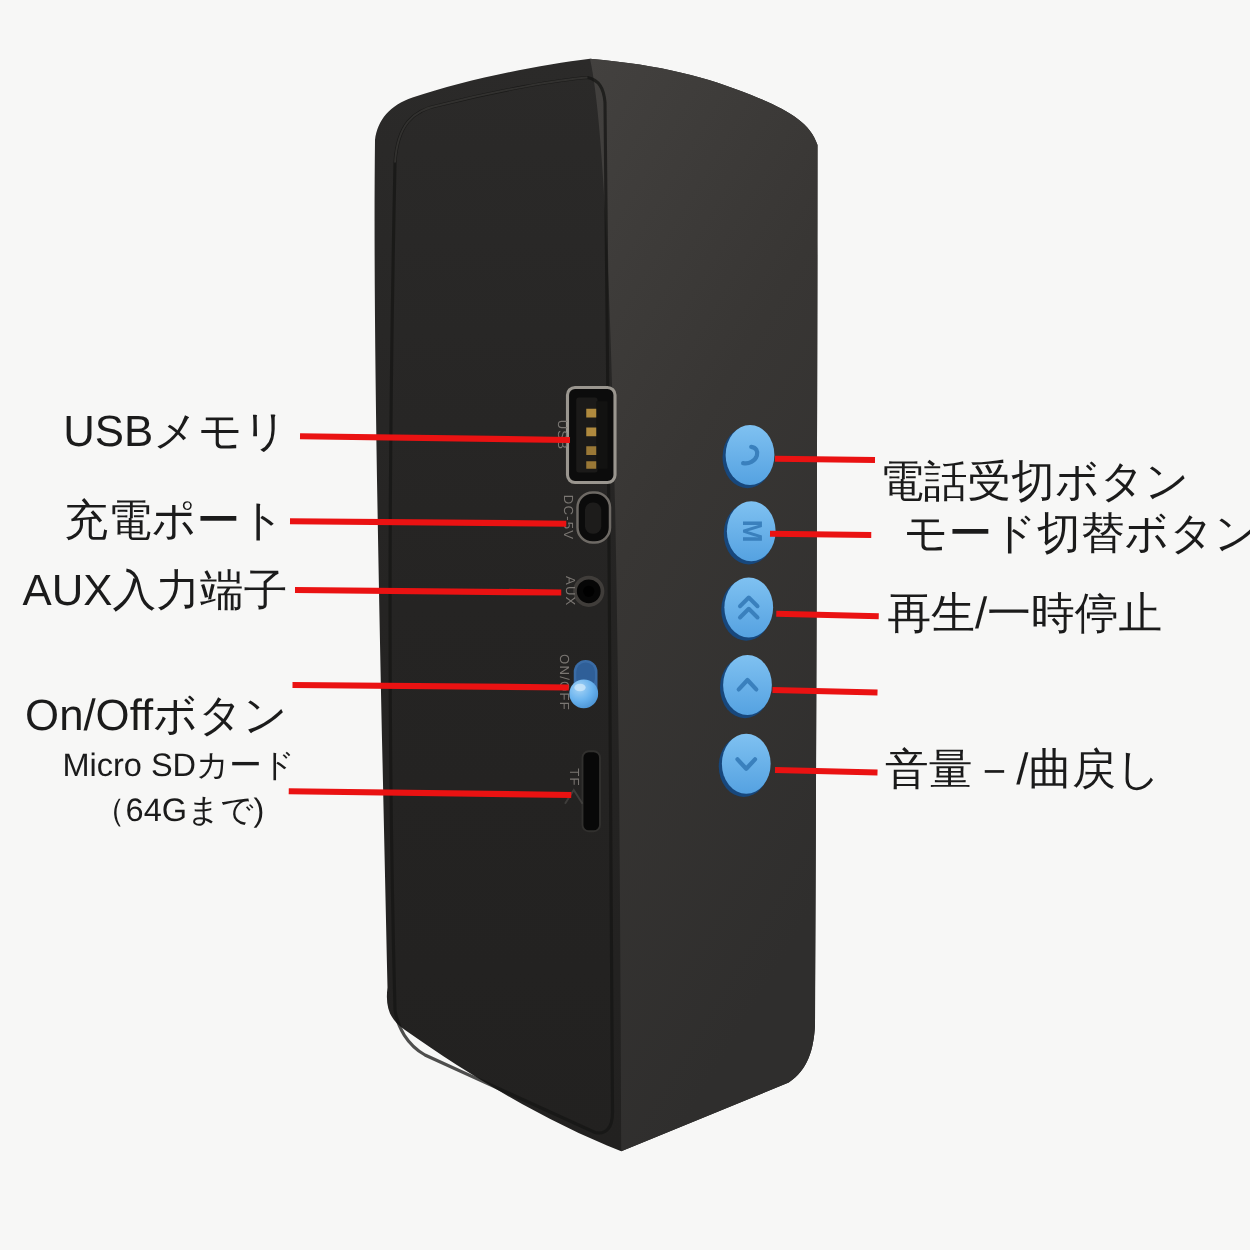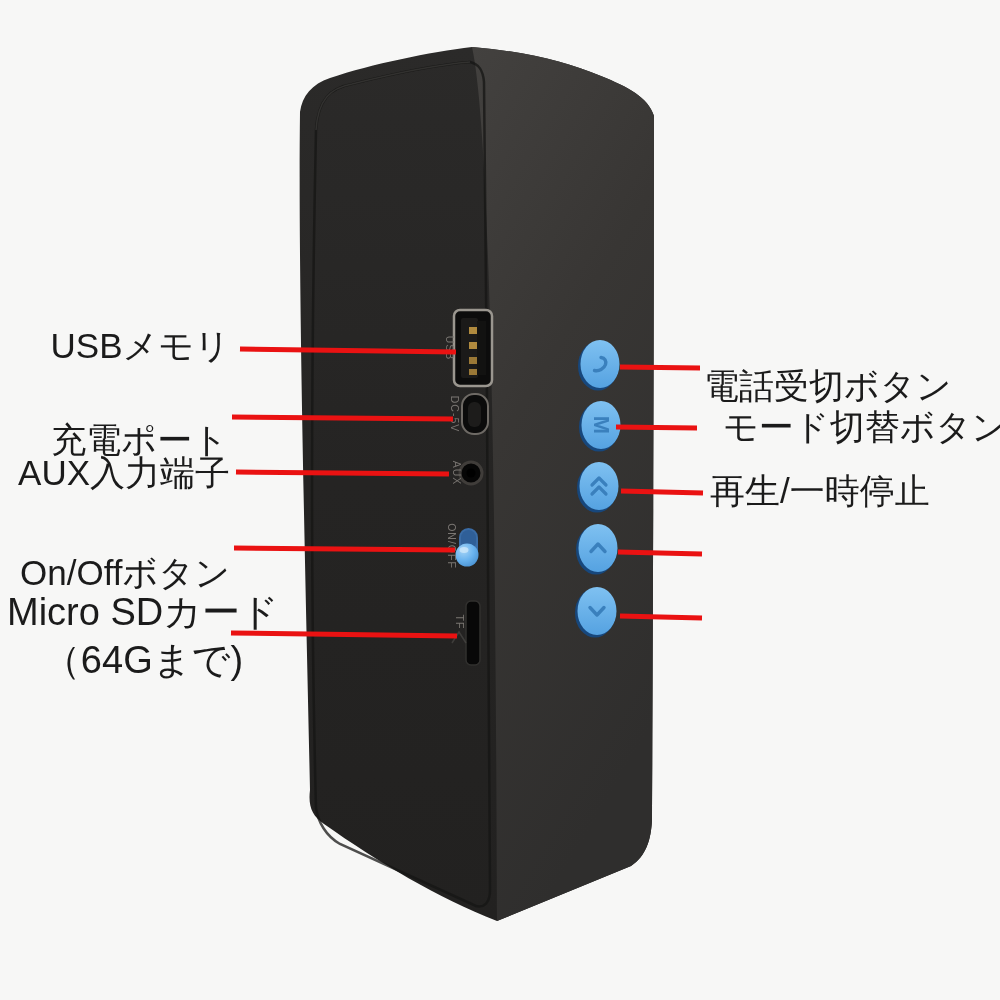--- a/index.html
+++ b/index.html
@@ -15,23 +15,23 @@
   .stage svg.scene{position:absolute;left:0;top:0;}
   .callout-label{
     position:absolute;
     font-size:35px;line-height:36px;color:#1b1b1b;
     white-space:nowrap;
   }
   .callout-left{text-align:right;}
   .callout-right{text-align:left;}
   .sd-block{
     position:absolute;left:0;top:594px;width:286px;
-    text-align:center;font-size:38px;line-height:36px;color:#1b1b1b;
-  }
-  .sd-block .sub{margin-top:12px;}
+    text-align:center;font-size:26px;line-height:36px;color:#1b1b1b;
+  }
+  .sd-block .sub{}
   .port-label{
     font-size:10.5px;letter-spacing:1px;fill:#7a7672;
     font-family:"Liberation Sans","DejaVu Sans",sans-serif;
   }
 </style>
 </head>
 <body>
 
 <div class="stage">
 
@@ -180,32 +180,33 @@
       <line x1="620" y1="367" x2="700" y2="368" stroke="#ea1212"></line>
       <line x1="616" y1="427" x2="697" y2="428" stroke="#ea1212"></line>
       <line x1="621" y1="491" x2="703" y2="493" stroke="#ea1212"></line>
       <line x1="618" y1="552" x2="702" y2="554" stroke="#ea1212"></line>
       <line x1="620" y1="616" x2="702" y2="618" stroke="#ea1212"></line>
     </g>
   </svg>
 
   <div class="callout-label callout-left" style="right:770px;top:328px;">USBメモリ</div>
 
-  <div class="callout-label callout-left" style="right:772px;top:399px;margin-top:23px;">充電ポート</div>
+  <div class="callout-label callout-left" style="right:772px;top:399px;">充電ポート</div>
 
   <div class="callout-label callout-left" style="right:770px;top:455px;">AUX入力端子</div>
 
   <div class="callout-label callout-left" style="right:770px;top:555px;">On/Offボタン</div>
 
   <div class="sd-block">
     <div>Micro SDカード</div>
     <div class="sub">（64Gまで)</div>
   </div>
 
   <div class="callout-label callout-right" style="left:704px;top:350px;margin-top:18px;">電話受切ボタン</div>
 
   <div class="callout-label callout-right" style="left:723px;top:409px;">モード切替ボタン</div>
 
   <div class="callout-label callout-right" style="left:710px;top:473px;">再生/一時停止</div>
 
 
+  <div class="callout-label callout-right" style="left:708px;top:598px;">音量－/曲戻し</div>
 
 </div>
 
 </body></html>

